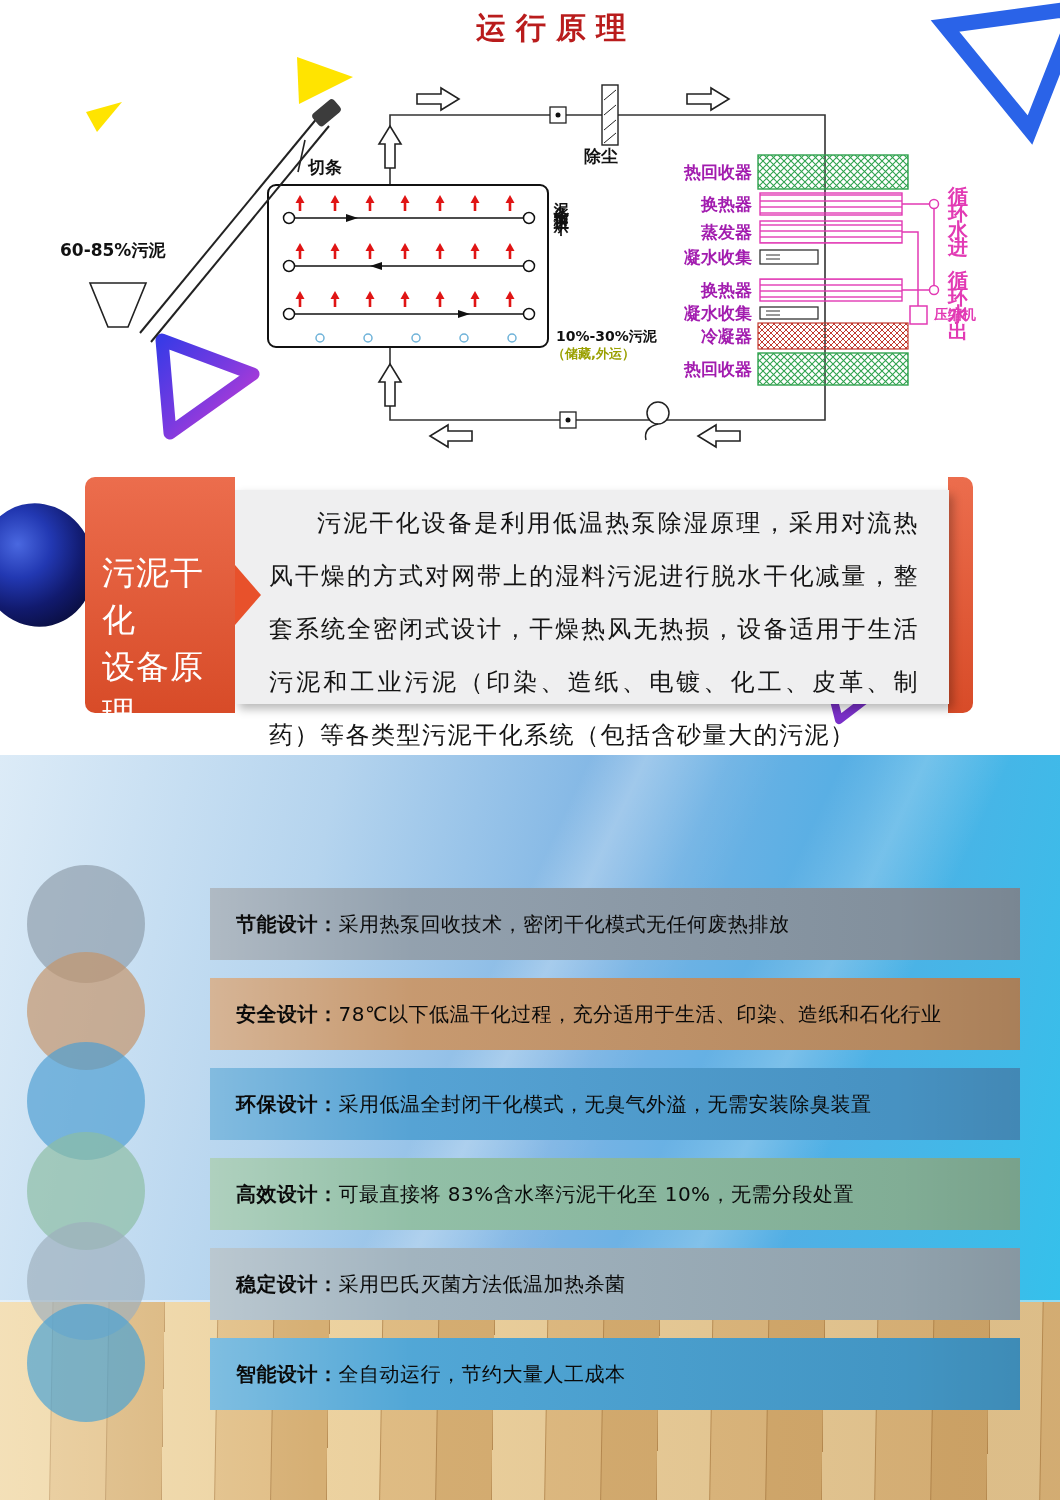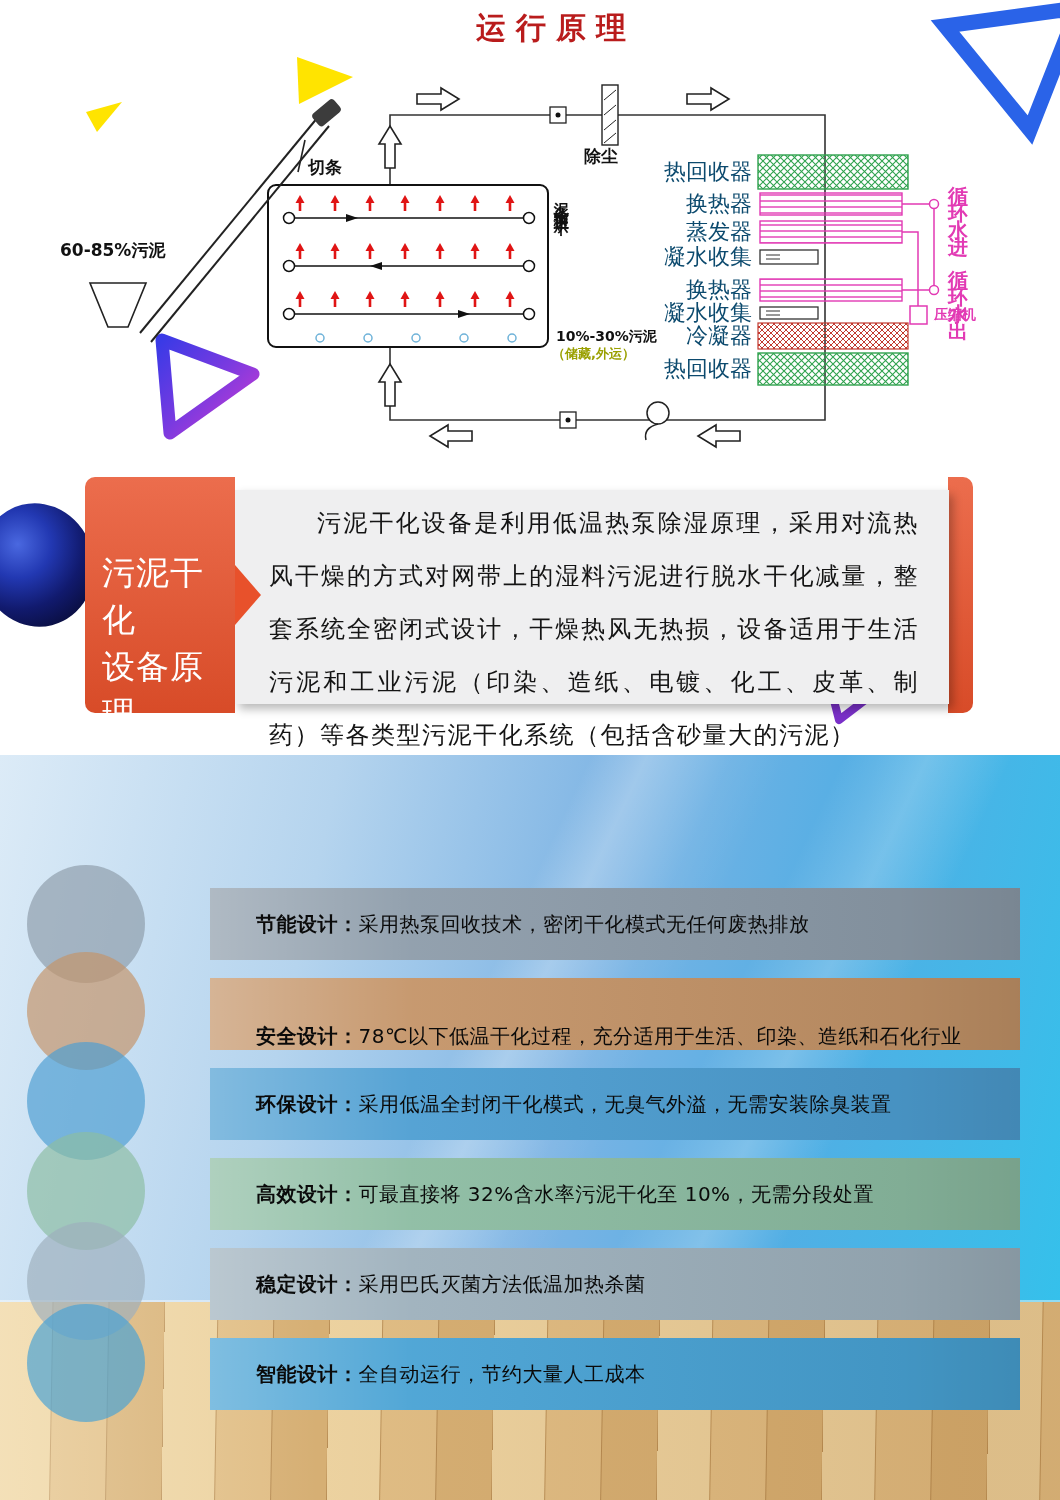--- a/index.html
+++ b/index.html
@@ -10,21 +10,21 @@
   
   .title { position:absolute; top:8px; left:0; width:100%; text-align:center;
            font-family:"Liberation Serif","DejaVu Serif",serif; font-size:30px; font-weight:bold;
            letter-spacing:10px; z-index:6; }
 
   
   .diagram { position:absolute; top:0; left:0; width:1060px; height:470px; }
   .diagram svg { position:absolute; left:0; top:0; }
   .dlabel { position:absolute; color:#111; white-space:nowrap; line-height:1.15; }
   .f17 { font-size:17px; font-weight:600; }
-  .comp-label { position:absolute; right:308px; font-size:22px; font-weight:400; color:#0c4a6e; white-space:nowrap; line-height:22px; }
+  .comp-label { position:absolute; right:308px; font-size:17px; font-weight:700; color:#a21caf; white-space:nowrap; line-height:22px; }
   .vert { writing-mode:vertical-rl; letter-spacing:4px; font-size:15px; font-weight:600; }
   .pink { color:#e23ab4; font-size:20px; font-weight:600; line-height:17px; white-space:normal; width:34px; word-break:break-all; }
 
   
   .principle { position:absolute; top:475px; left:0; width:1060px; height:248px; }
   .sphere { position:absolute; left:-20px; top:28px; width:114px; height:124px; border-radius:50%; z-index:1;
             transform:rotate(-14deg);
             background:radial-gradient(circle at 38% 30%, #4a68e0 0%, #2238b2 30%, #111a6e 58%, #05051e 100%); }
   .tri-small { position:absolute; left:820px; top:196px; z-index:1; }
   .orange-tab { position:absolute; left:85px; top:2px; width:150px; height:236px; z-index:4;
@@ -51,21 +51,21 @@
            background-image:
              linear-gradient(90deg, rgba(255,246,222,.38), rgba(255,236,190,0) 30%, rgba(150,95,30,.18) 92%),
              repeating-linear-gradient(91deg,
                #ecd2a0 0px, #ecd2a0 52px, #bb9159 53px,
                #e0bd85 54px, #e0bd85 108px, #b58a52 109px,
                #d6af74 110px, #d6af74 164px, #b58a52 165px);
            box-shadow:0 -2px 0 rgba(255,255,255,.45); }
   .circle { position:absolute; left:27px; width:118px; height:118px; border-radius:50%; opacity:.68; z-index:2; }
   .fbar { position:absolute; left:210px; width:810px; height:72px; z-index:3; display:flex; align-items:center;
           background-image:linear-gradient(90deg, rgba(255,255,255,.30), rgba(255,255,255,.05) 25%, rgba(0,0,0,.08) 85%, rgba(0,0,0,.14)); }
-  .ftext { padding-left:46px; font-size:20px; color:#0a0a0a; letter-spacing:.5px; }
+  .ftext { padding-left:26px; font-size:20px; color:#0a0a0a; letter-spacing:.5px; }
   .flabel { font-weight:700; }
 </style>
 </head>
 <body>
 
 <div class="canvas">
 
   <h1 class="title" style="color: #b91c1c; margin-left: 26px;">运行原理</h1>
 
   <section class="diagram">
@@ -232,28 +232,28 @@
     <div class="circle" style="top: 110px; background-color: rgb(141, 156, 170);"></div>
     <div class="circle" style="top: 197px; background-color: rgb(196, 148, 104);"></div>
     <div class="circle" style="top: 287px; background-color: rgb(77, 158, 210);"></div>
     <div class="circle" style="top: 377px; background-color: rgb(140, 188, 162);"></div>
     <div class="circle" style="top: 467px; background-color: rgb(157, 176, 188);"></div>
     <div class="circle" style="top: 549px; background-color: rgb(72, 162, 212);"></div>
 
     <div class="fbar" style="top: 133px; background-color: rgb(141, 156, 170);">
       <p class="ftext"><span class="flabel">节能设计：</span><span>采用热泵回收技术，密闭干化模式无任何废热排放</span></p>
     </div>
-    <div class="fbar" style="top: 223px; background-color: rgb(196, 148, 104); align-items: flex-end;">
+    <div class="fbar" style="top: 223px; background-color: rgb(196, 148, 104);">
       <p class="ftext"><span class="flabel">安全设计：</span><span>78℃以下低温干化过程，充分适用于生活、印染、造纸和石化行业</span></p>
     </div>
     <div class="fbar" style="top: 313px; background-color: rgb(77, 158, 210);">
       <p class="ftext"><span class="flabel">环保设计：</span><span>采用低温全封闭干化模式，无臭气外溢，无需安装除臭装置</span></p>
     </div>
     <div class="fbar" style="top: 403px; background-color: rgb(140, 188, 162);">
-      <p class="ftext"><span class="flabel">高效设计：</span><span>可最直接将 32%含水率污泥干化至 10%，无需分段处置</span></p>
+      <p class="ftext"><span class="flabel">高效设计：</span><span>可最直接将 83%含水率污泥干化至 10%，无需分段处置</span></p>
     </div>
     <div class="fbar" style="top: 493px; background-color: rgb(157, 176, 188); text-align: right;">
       <p class="ftext"><span class="flabel">稳定设计：</span><span>采用巴氏灭菌方法低温加热杀菌</span></p>
     </div>
     <div class="fbar" style="top: 583px; background-color: rgb(72, 162, 212);">
       <p class="ftext"><span class="flabel">智能设计：</span><span>全自动运行，节约大量人工成本</span></p>
     </div>
   </section>
 
 </div>

